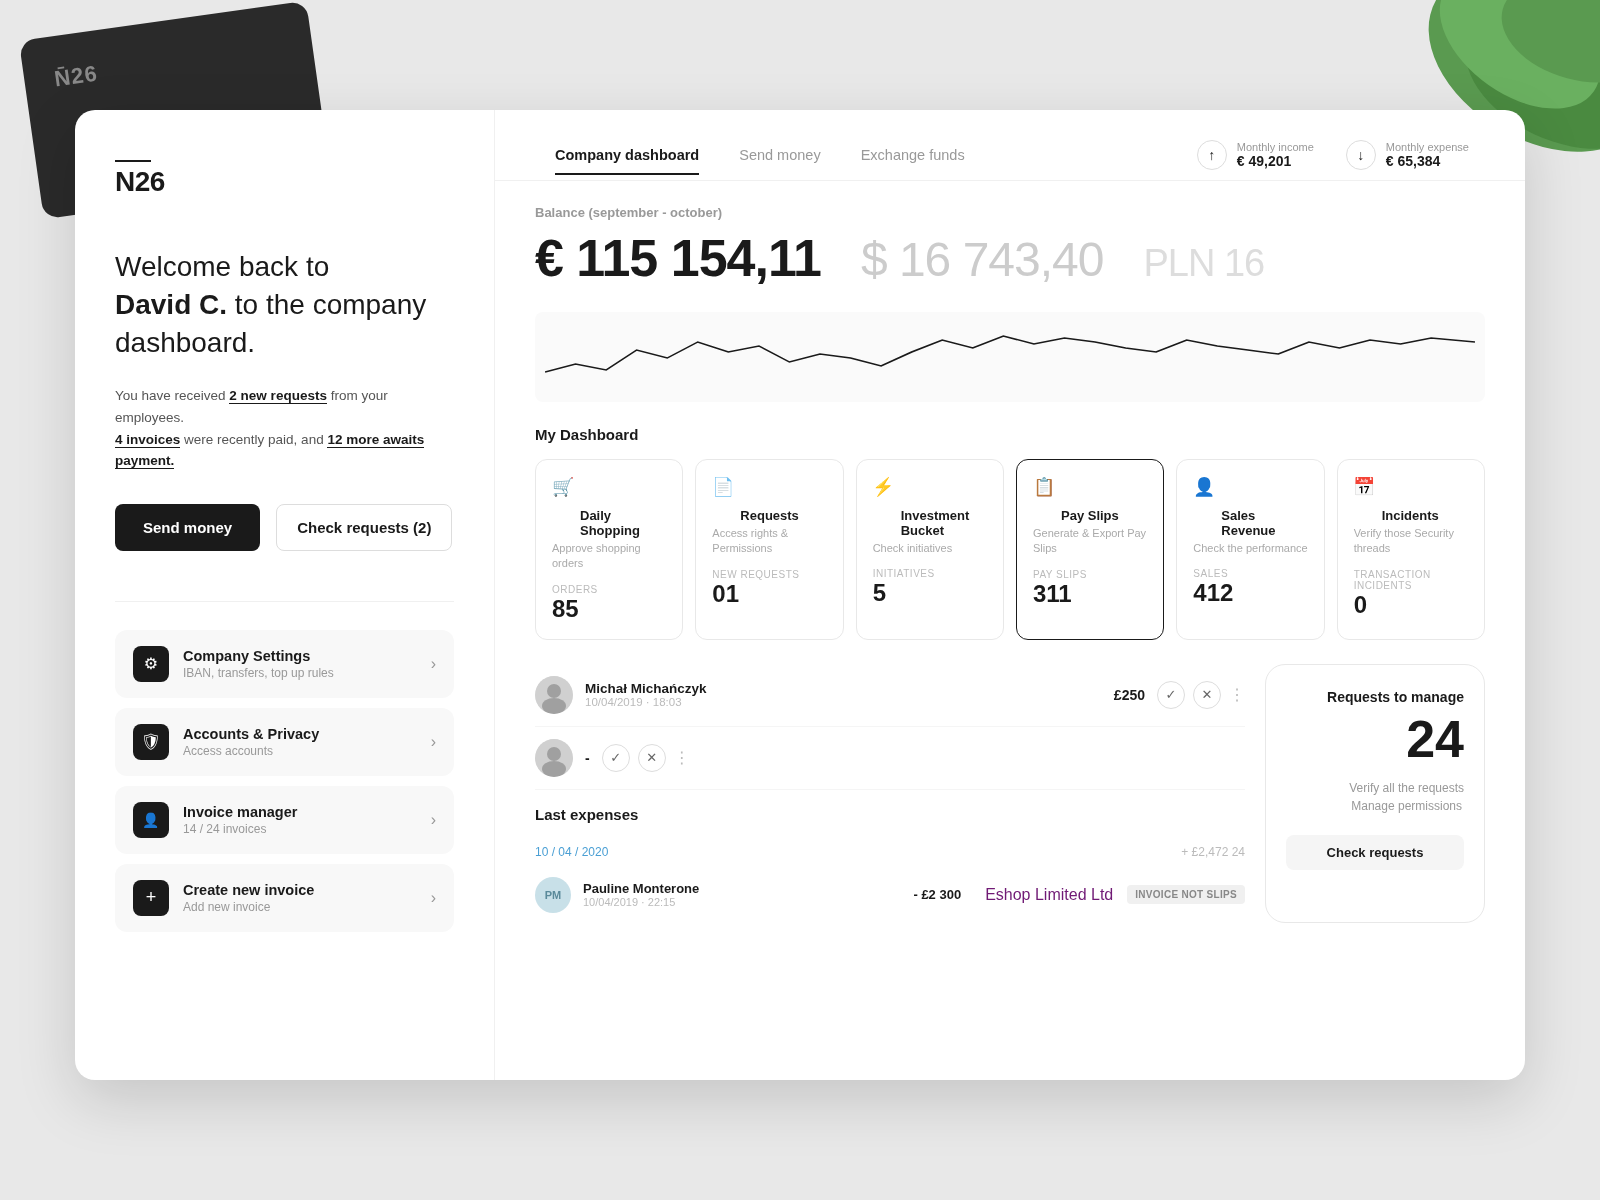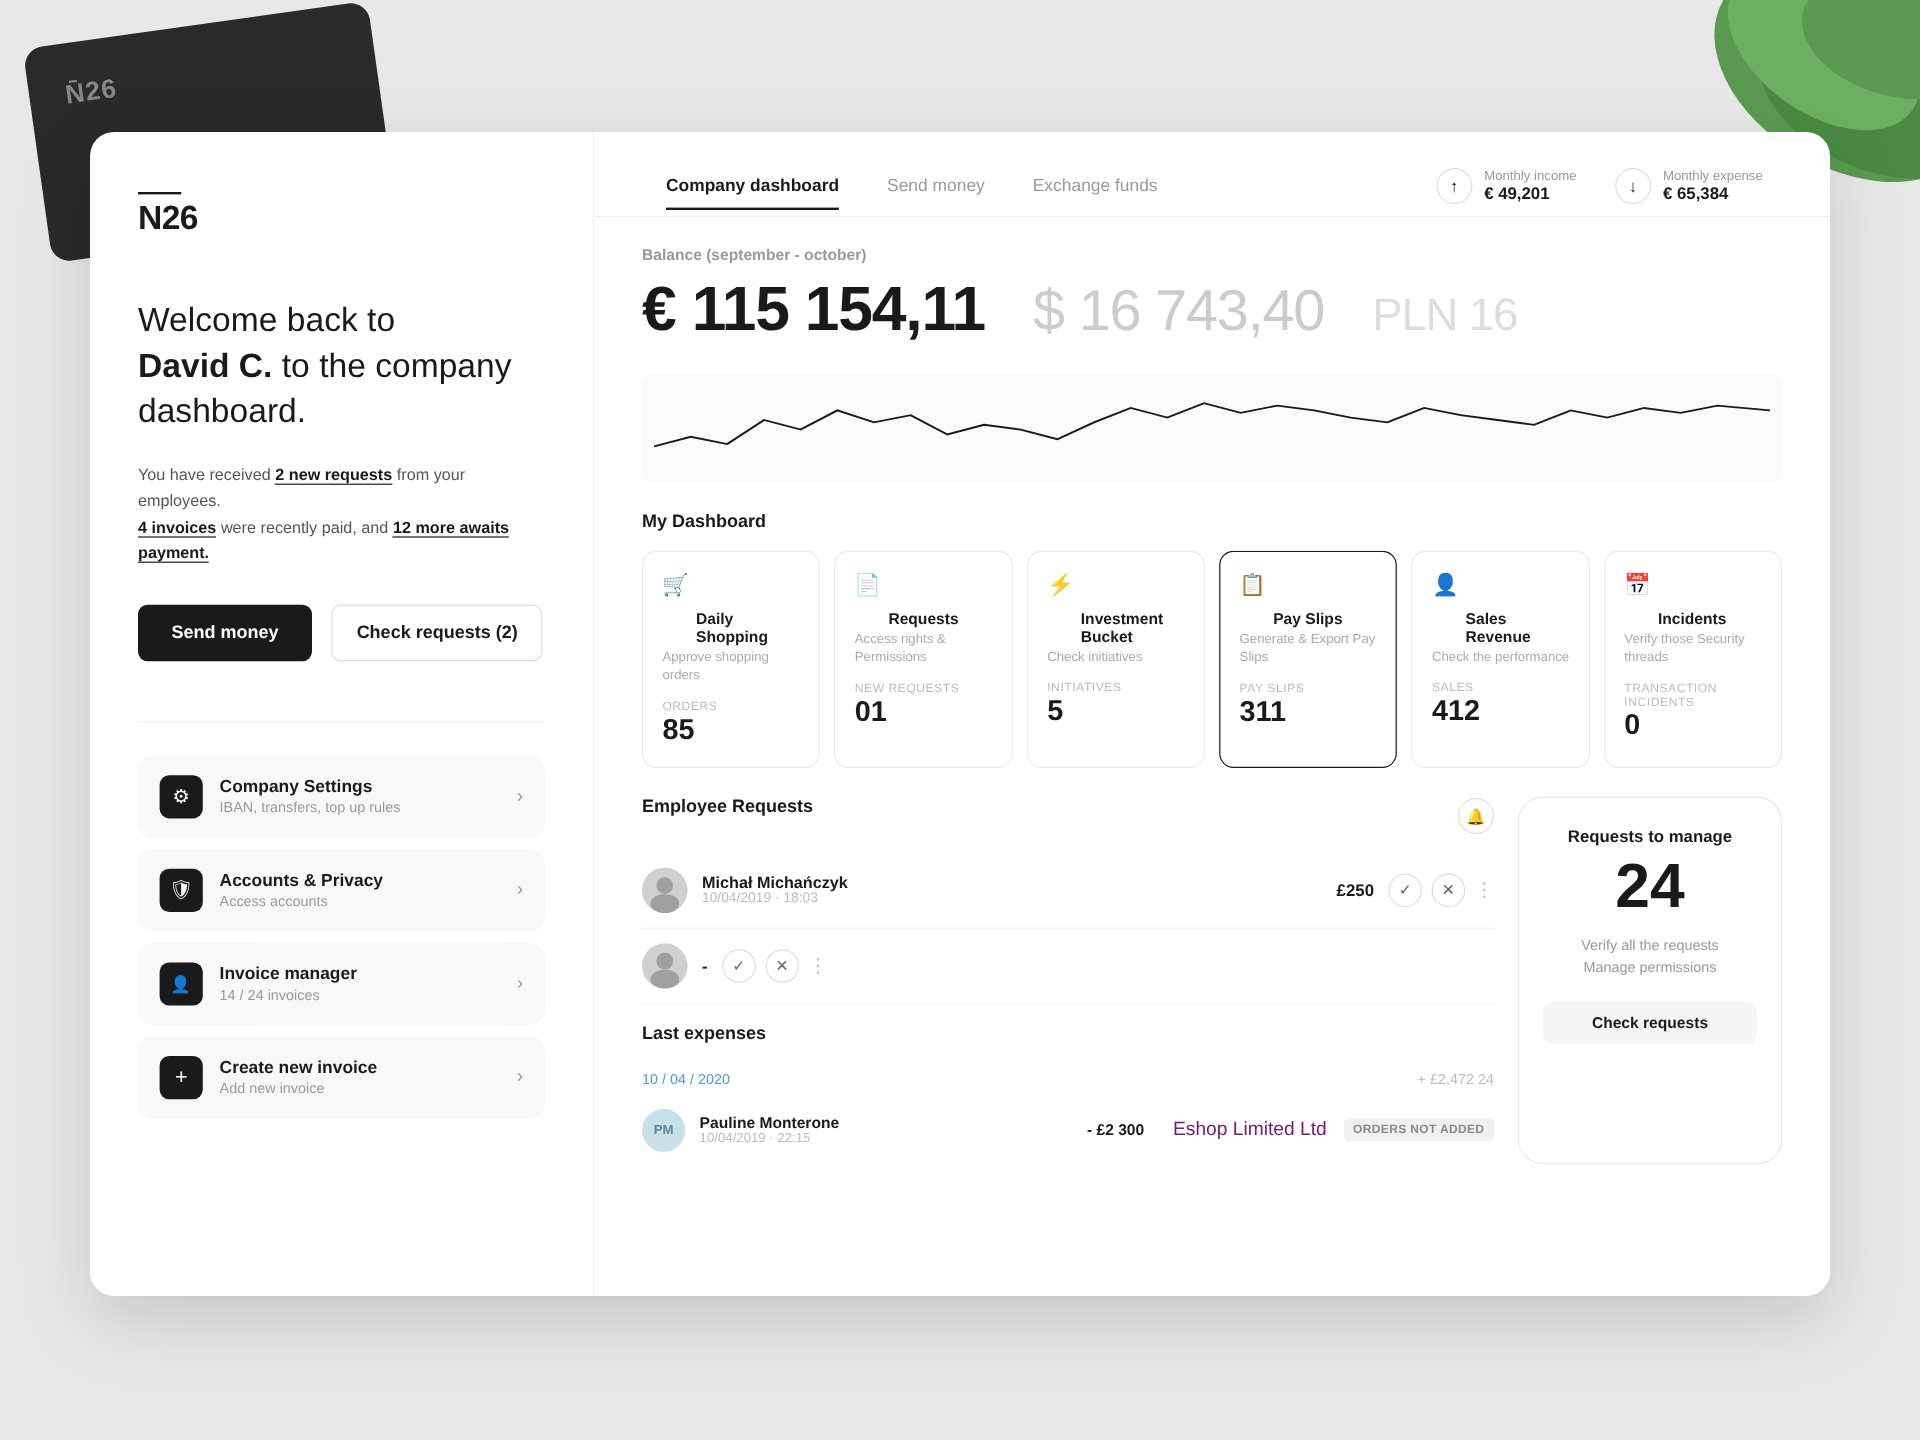--- a/index.html
+++ b/index.html
@@ -516,21 +516,21 @@
     
     .manage-panel {
       width: 220px;
       min-width: 220px;
       background: #fff;
       border: 1.5px solid #e8e8e8;
       border-radius: 20px;
       padding: 24px 20px;
       display: flex;
       flex-direction: column;
-      align-items: center;
+      align-items: flex-end;
       text-align: center;
     }
     .manage-title {
       font-size: 14px;
       font-weight: 600;
       color: #1a1a1a;
       margin-bottom: 8px;
     }
     .manage-count {
       font-size: 52px;
@@ -717,24 +717,20 @@
           <div class="dash-card-title">Incidents</div>
           <div class="dash-card-desc">Verify those Security threads</div>
           <div class="dash-card-label">TRANSACTION INCIDENTS</div>
           <div class="dash-card-count">0</div>
         </div>
       </div>
 
       <div class="bottom-row">
 
         <div class="employee-requests">
-          <div class="requests-header">
-            <div class="section-title">Employee Requests</div>
-            <div class="bell-icon">🔔</div>
-          </div>
 
           <div class="request-item">
             <div class="avatar">
               <svg width="38" height="38" viewBox="0 0 38 38">
                   <circle cx="19" cy="19" r="19" fill="#d0d0d0"></circle>
                   <circle cx="19" cy="15" r="7" fill="#a0a0a0"></circle>
                   <ellipse cx="19" cy="30" rx="12" ry="8" fill="#a0a0a0"></ellipse>
                 </svg>
             </div>
             <div class="request-info">
@@ -774,21 +770,21 @@
               <div class="expense-total">+ £2,472 24</div>
             </div>
             <div class="expense-item">
               <div class="expense-avatar">PM</div>
               <div class="expense-info">
                 <div class="expense-name">Pauline Monterone</div>
                 <div class="expense-subdate">10/04/2019 · 22:15</div>
               </div>
               <div class="expense-amount">- £2 300</div>
               <div class="expense-company">Eshop Limited Ltd</div>
-              <div class="badge-not-added">ORDERS NOT ADDED</div>
+              <div class="badge-not-added">INVOICE NOT SLIPS</div>
             </div>
           </div>
         </div>
 
         <div class="manage-panel">
           <div class="manage-title">Requests to manage</div>
           <div class="manage-count">24</div>
           <div class="manage-desc">
             <div>Verify all the requests</div>
             <div>Manage permissions</div>

